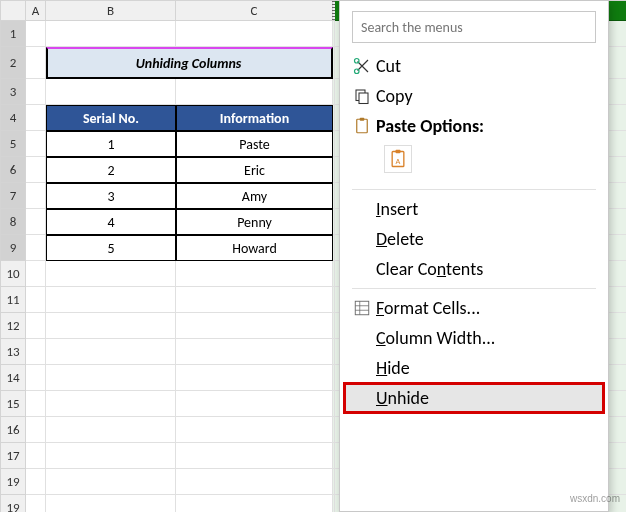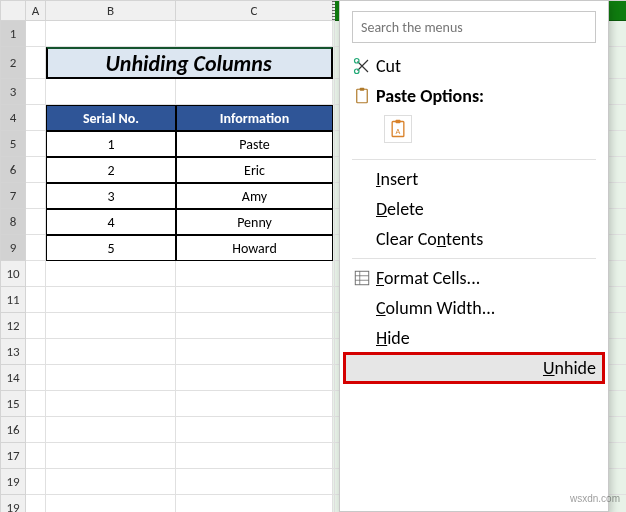--- a/index.html
+++ b/index.html
@@ -57,25 +57,25 @@
     display: flex;
     align-items: center;
     justify-content: center;
     font-size: 14px;
     overflow: hidden;
   }
   .cell.selcol {
     background: #e8f2e8;
   }
   .title-cell {
-    font-size: 22px;
+    font-size: 14px;
     font-weight: bold;
     font-style: italic;
     background: #dce6f1;
-    border-top: 2px solid #14532d;
+    border-top: 2px solid #d946ef;
     border-bottom: 2px solid #000;
   }
   .title-left { border-left: 2px solid #000; }
   .title-right { border-right: 2px solid #000; }
   .th-cell {
     background: #2f5597;
     color: #fff;
     font-weight: bold;
     border: 1px solid #000;
   }
@@ -128,21 +128,21 @@
     width: 28px;
     display: flex;
     align-items: center;
     justify-content: center;
   }
   .menu-item .lbl {
     flex: 1;
     font-size: 18px;
   }
   .menu-item.bold .lbl { font-weight: bold; }
-  .menu-item.hl { background: #e6e6e6; text-align: right; }
+  .menu-item.hl { background: #e6e6e6; }
   .menu-item.boxed {
     outline: 3px solid #d40000;
     outline-offset: -2px;
   }
   .sub-row {
     padding: 4px 0 8px 40px;
   }
   .sep {
     height: 1px;
     background: #e1e1e1;
@@ -419,20 +419,29 @@
     <span class="ic">
       <svg width="18" height="18" viewBox="0 0 24 24">
           <path fill="none" stroke="#333" stroke-width="1.6" d="M6 6 L20 20 M6 18 L20 4"></path>
           <circle cx="5" cy="5" r="3" fill="none" stroke="#2a7" stroke-width="1.6"></circle>
           <circle cx="5" cy="19" r="3" fill="none" stroke="#2a7" stroke-width="1.6"></circle>
         </svg>
     </span>
     <span class="lbl"><span>Cut</span></span>
   </div>
 
+  <div class="menu-item">
+    <span class="ic">
+      <svg width="18" height="18" viewBox="0 0 24 24">
+          <rect x="4" y="4" width="12" height="14" fill="none" stroke="#333" stroke-width="1.4"></rect>
+          <rect x="8" y="8" width="12" height="14" fill="#fff" stroke="#333" stroke-width="1.4"></rect>
+        </svg>
+    </span>
+    <span class="lbl"><span class="u" style="text-decoration:none">C</span><span>opy</span></span>
+  </div>
 
   <div class="menu-item bold">
     <span class="ic">
       <svg width="18" height="18" viewBox="0 0 24 24">
           <rect x="5" y="3" width="14" height="18" rx="1" fill="none" stroke="#b07a2a" stroke-width="1.6"></rect>
           <rect x="9" y="1" width="6" height="4" rx="1" fill="#b07a2a"></rect>
         </svg>
     </span>
     <span class="lbl">Paste Options:</span>
   </div>

